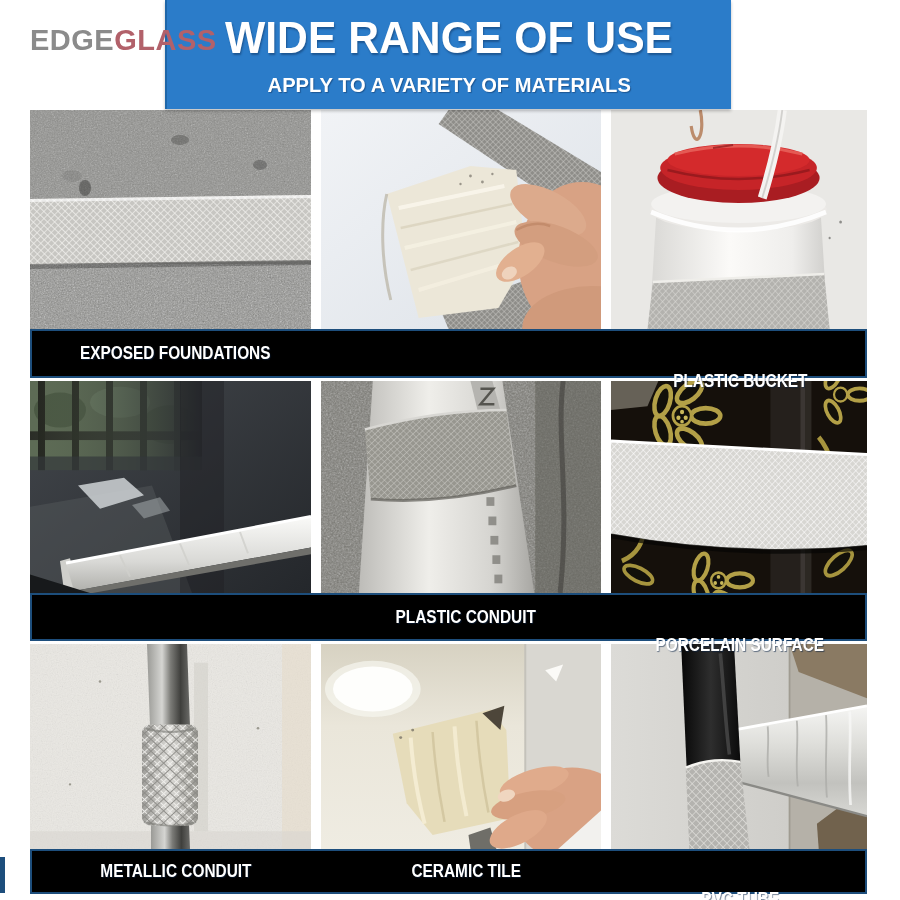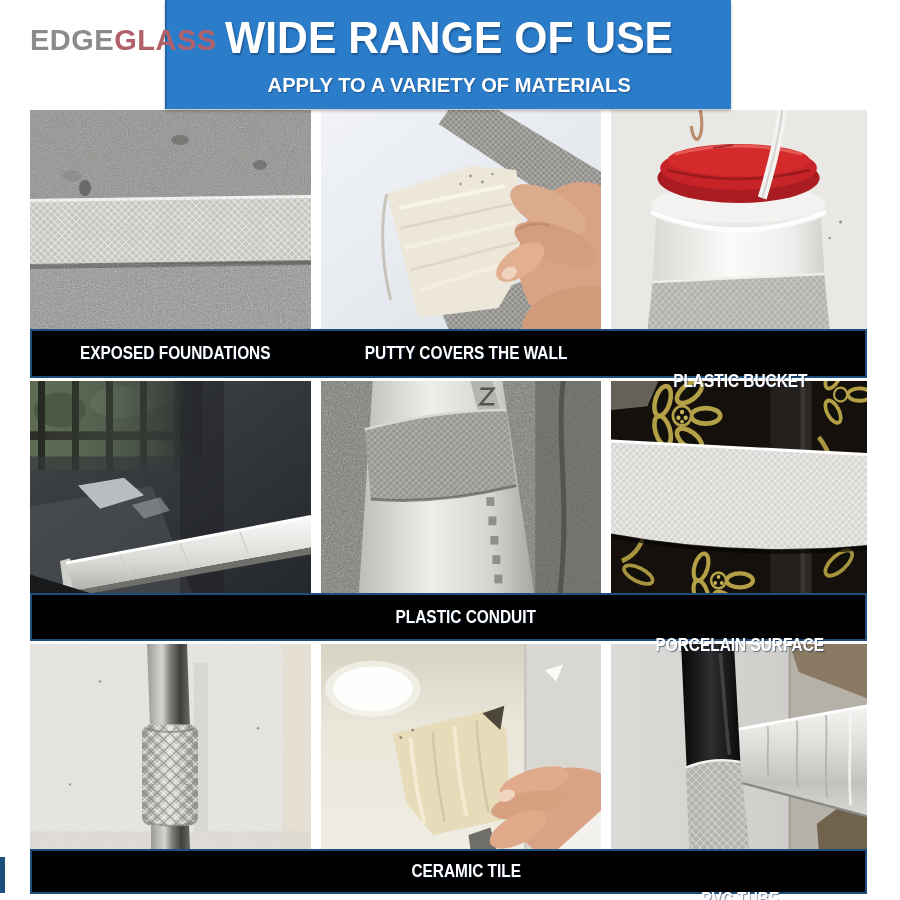--- a/index.html
+++ b/index.html
@@ -454,36 +454,36 @@
             <path d="M82 132 Q112 120 142 126" stroke="#f5f4f0" stroke-width="2.5" fill="none"></path>
           </g>
         </svg>
       </div>
     </div>
 
     <div class="band b1">
       <div class="cap cc1">
           <span>EXPOSED FOUNDATIONS</span>
         </div>
-      <div class="cap cc2">
-          <span>PUTTY COVERS THE WALL</span>
-        </div>
       <div class="cap cc3">
           <span>PLASTIC BUCKET</span>
         </div>
     </div>
     <div class="band b2">
       <div class="cap cc3">
           <span>PORCELAIN SURFACE</span>
         </div>
       <div class="cap cc2">
           <span>PLASTIC CONDUIT</span>
         </div>
     </div>
     <div class="band b3">
+      <div class="cap cc1">
+          <span>METALLIC CONDUIT</span>
+        </div>
       <div class="cap cc2">
           <span>CERAMIC TILE</span>
         </div>
       <div class="cap cc3">
           <span>PVC TUBE</span>
         </div>
     </div>
 
   </div>
 

